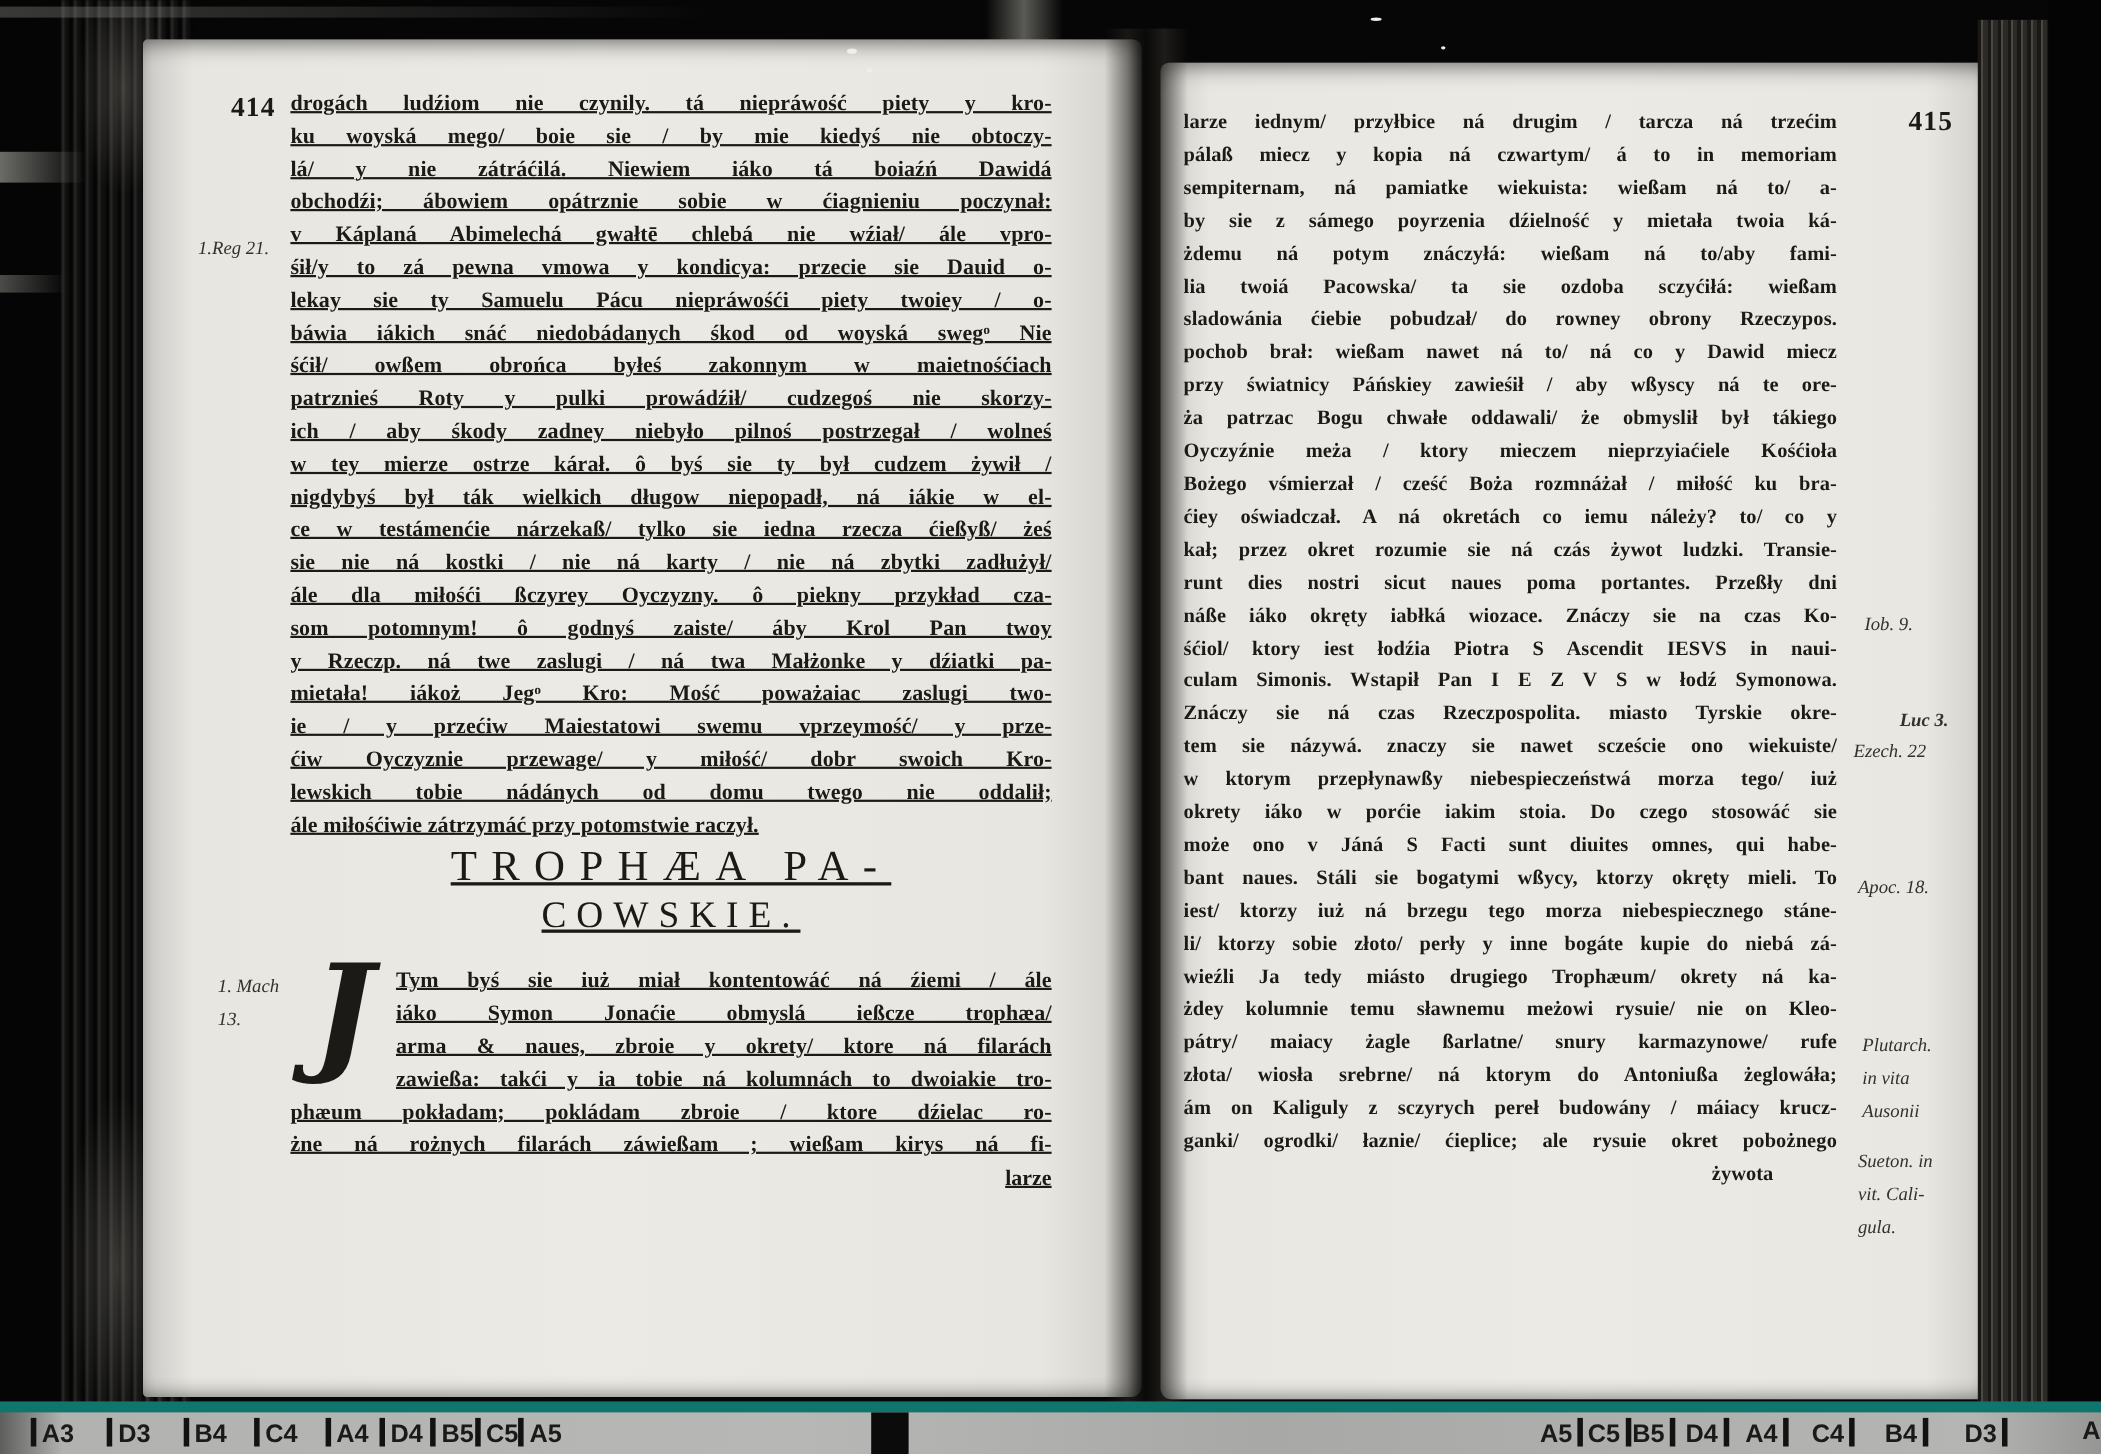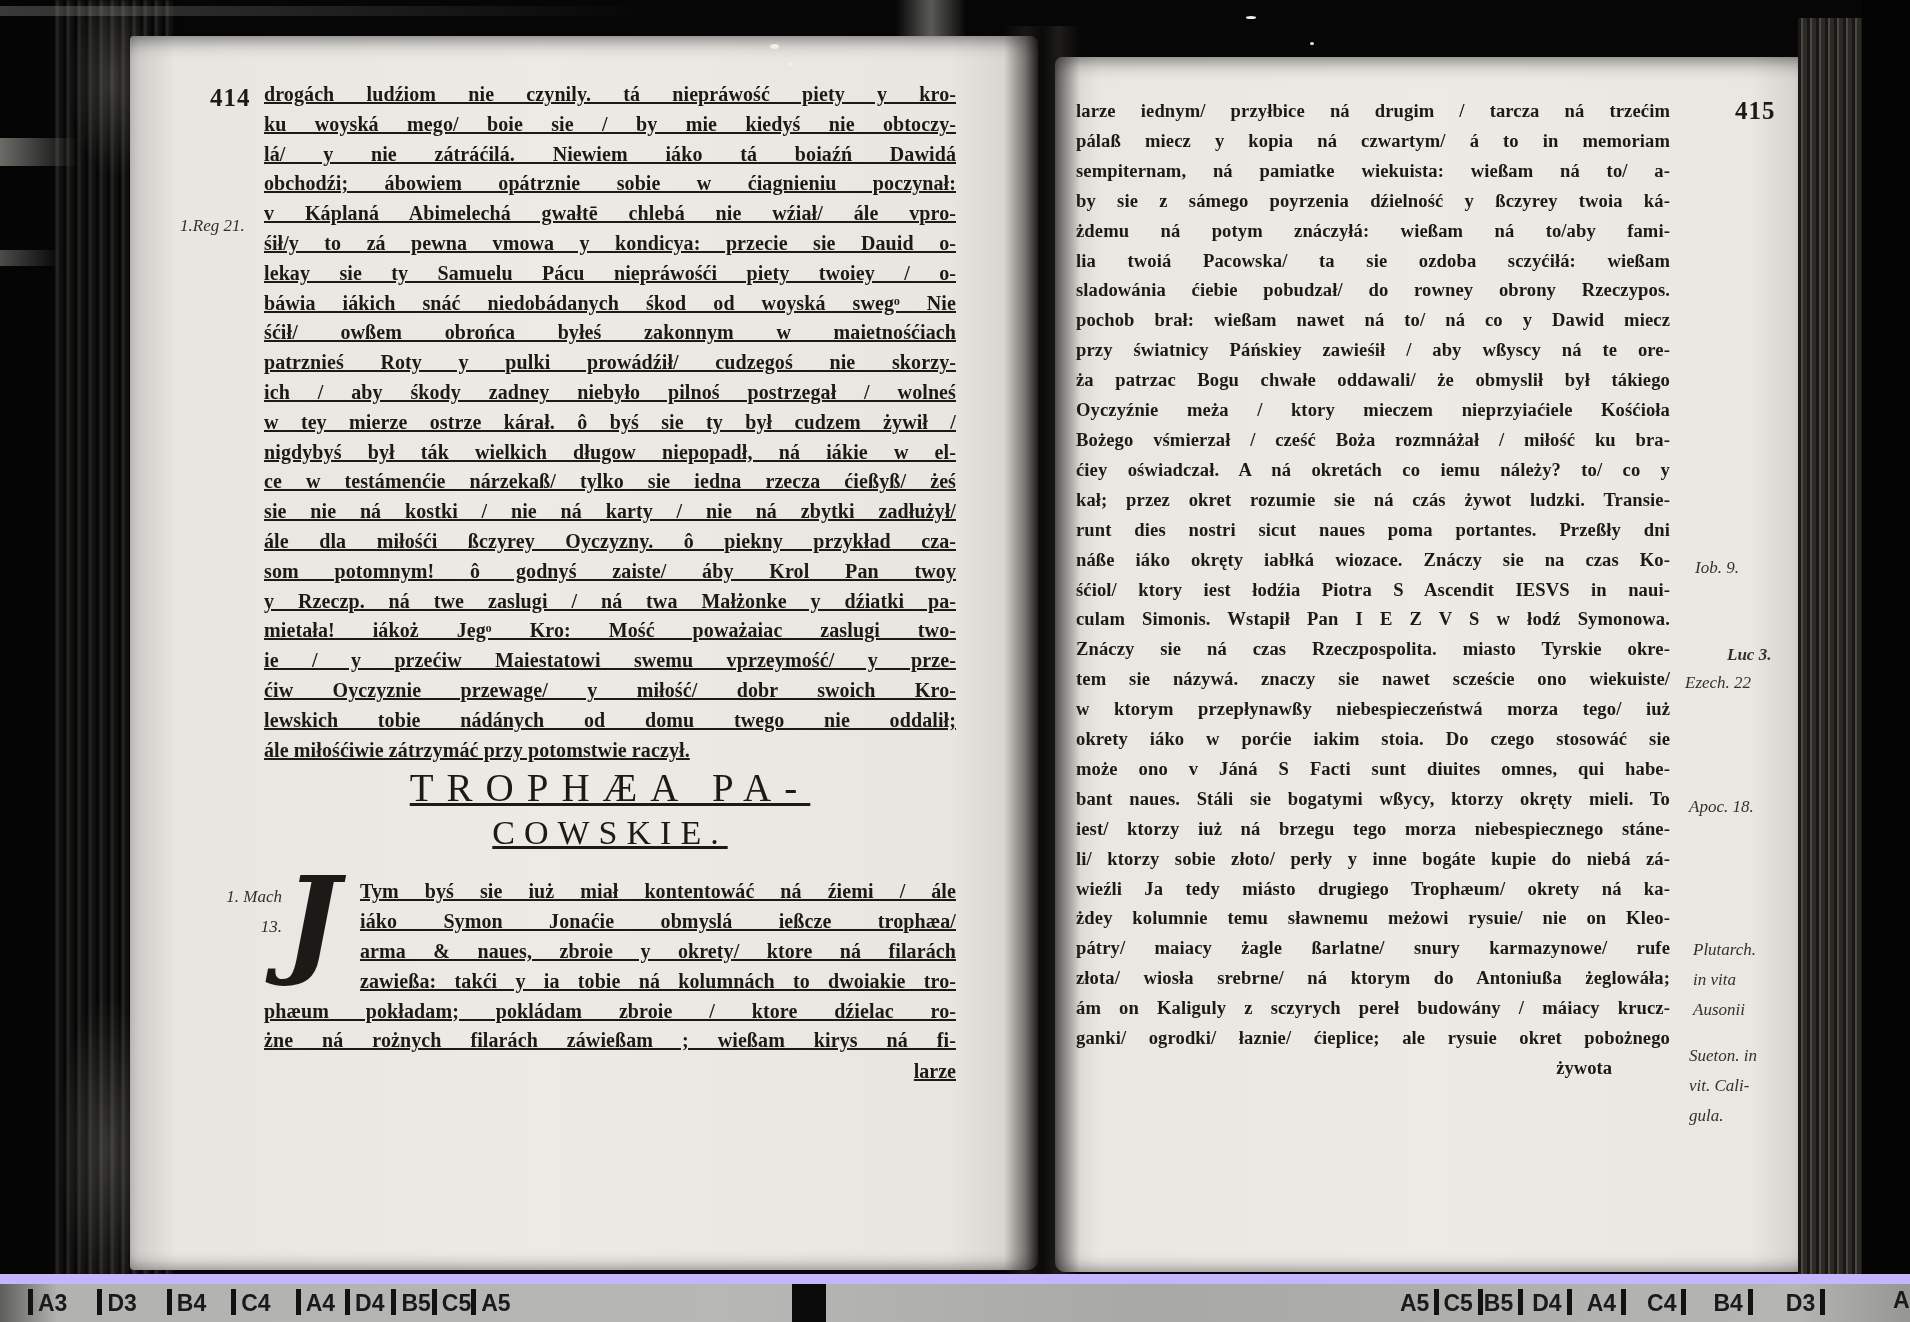--- a/index.html
+++ b/index.html
@@ -75,30 +75,30 @@
   
   .para2{margin-top:22px;}
   .dropcap{
     float:left;width:96px;height:90px;font-size:118px;line-height:86px;
     font-style:italic;font-weight:bold;text-align:center;
     font-family:"DejaVu Serif",serif;
   }
   
   .mnote{position:absolute;font-style:italic;font-size:17px;line-height:27px;color:var(--margin_ink);}
   .mn-reg{left:50px;top:176px;width:92px;}
-  .mn-mach{left:68px;top:846px;width:84px;text-align:right;}
+  .mn-mach{left:68px;top:846px;width:84px;text-align:left;}
   .mn-iob{left:640px;top:497px;}
   .mn-luc{left:672px;top:584px;font-weight:bold;}
   .mn-ezech{left:630px;top:612px;}
   .mn-apoc{left:634px;top:736px;}
   .mn-plutarch{left:638px;top:878px;width:110px;}
   .mn-sueton{left:634px;top:984px;width:116px;}
   .mnote .mline{line-height:30px;}
   
-  .ruler{position:absolute;left:0;bottom:0;width:1910px;height:48px;background:#c4b5fd;}
+  .ruler{position:absolute;left:0;bottom:0;width:1910px;height:48px;background:#0f766e;}
   .ruler-bar{
     position:absolute;left:0;bottom:0;width:1910px;height:38px;
     background:linear-gradient(90deg,#5e5e5c 0,var(--film_bg) 3%,#b7b7b5 38%,#a8a8a6 60%,#b5b5b3 94%,#969694 100%);
   }
   .ruler-dark{position:absolute;left:792px;bottom:0;width:34px;height:38px;background:#0b0b0b;}
   .ruler-labels{position:absolute;bottom:4px;display:flex;align-items:center;height:30px;
     font-family:"Liberation Sans",sans-serif;font-weight:bold;font-size:23px;color:var(--film_ink);}
   .ruler-left-labels{left:28px;}
   .ruler-right-labels{left:1400px;}
   .tick-l::before,.tick-r::after{
@@ -184,21 +184,21 @@
   </div>
 </div>
 
 <div class="page page-right">
   <div class="pageno pageno-right">415</div>
   <div class="col col-right">
     <div>
         <div class="jline">larze iednym/ przyłbice ná drugim /  tarcza ná trzećim</div>
         <div class="jline">pálaß miecz y kopia ná czwartym/ á to in memoriam</div>
         <div class="jline">sempiternam, ná pamiatke wiekuista: wießam ná to/ a-</div>
-        <div class="jline">by sie  z sámego poyrzenia dźielność y ßczyrey twoia ká-</div>
+        <div class="jline">by sie  z sámego poyrzenia dźielność y mietała twoia ká-</div>
         <div class="jline">żdemu ná potym znáczyłá:  wießam ná to/aby fami-</div>
         <div class="jline">lia twoiá Pacowska/  ta sie ozdoba  sczyćiłá:  wießam</div>
         <div class="jline">sladowánia ćiebie pobudzał/ do rowney obrony Rzeczypos.</div>
         <div class="jline">pochob brał: wießam nawet ná to/ ná co y Dawid miecz</div>
         <div class="jline">przy światnicy Páńskiey zawieśił /  aby wßyscy ná te ore-</div>
         <div class="jline">ża patrzac Bogu chwałe oddawali/ że obmyslił był tákiego</div>
         <div class="jline">Oyczyźnie meża /  ktory mieczem nieprzyiaćiele Kośćioła</div>
         <div class="jline">Bożego vśmierzał / cześć Boża rozmnáżał / miłość ku bra-</div>
         <div class="jline">ćiey oświadczał. A ná okretách co iemu náleży?  to/  co y</div>
         <div class="jline">kał; przez okret rozumie sie ná czás żywot ludzki. Transie-</div>

